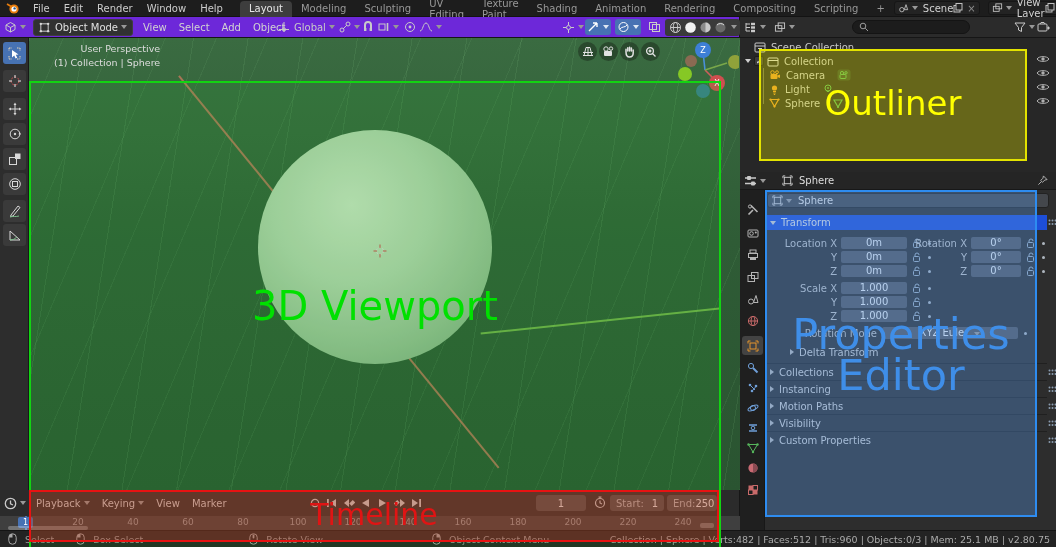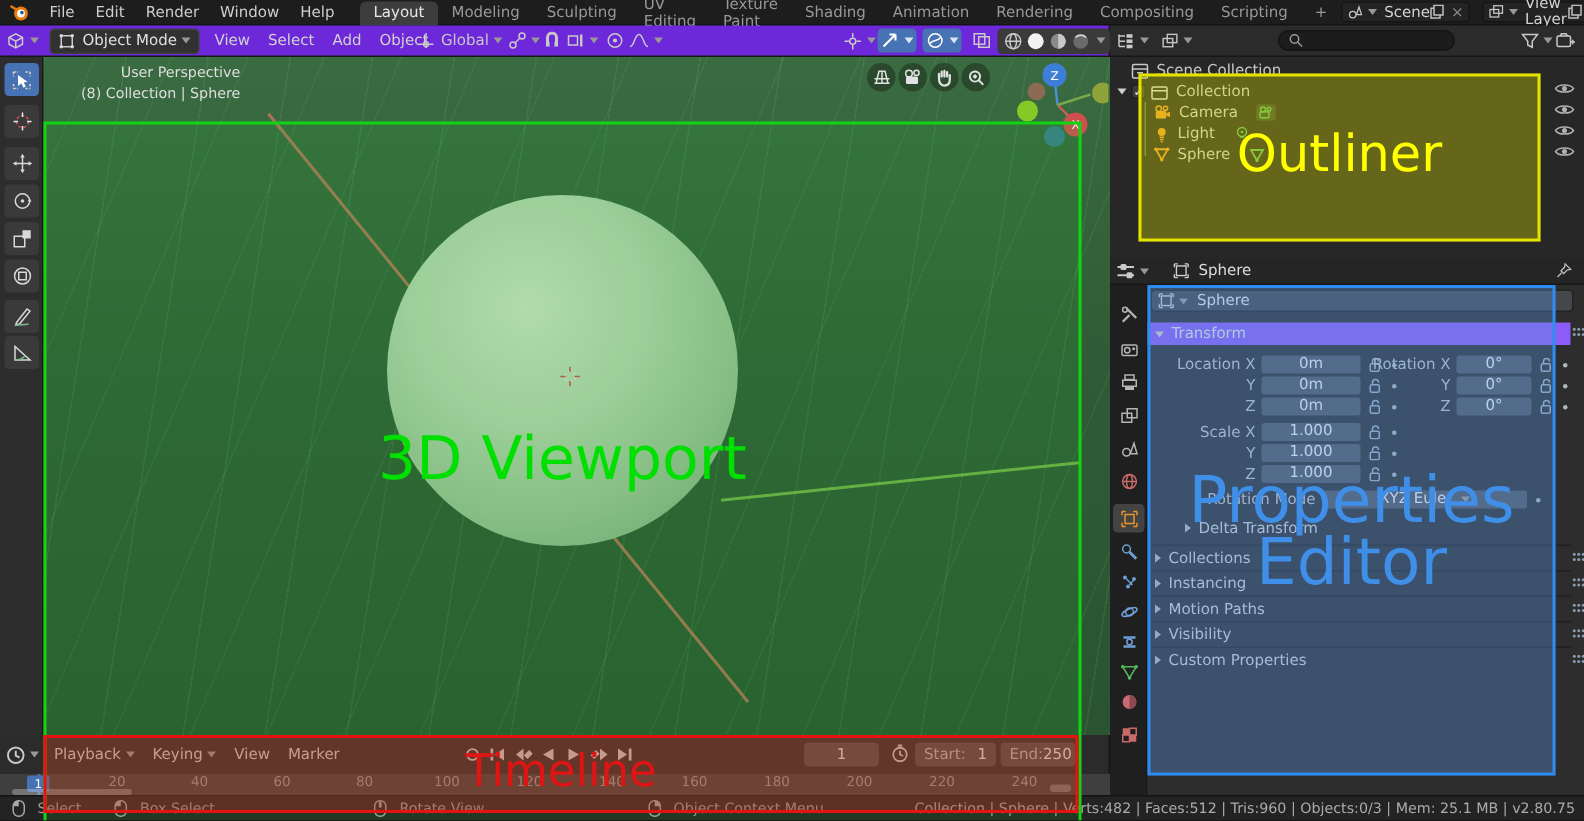--- a/index.html
+++ b/index.html
@@ -44,21 +44,21 @@
   .ol-eye{position:absolute;left:296px;width:14px;height:14px;}
   .cb{width:10px;height:10px;border-radius:2px;background:#3b3b3b;border:1px solid #1d1d1d;color:#e8e8e8;font-size:8px;line-height:9px;text-align:center;}
   
   #props{left:740px;top:172px;width:316px;height:358px;background:#2d2d2d;}
   #props-header{position:absolute;left:0;top:0;width:316px;height:18px;background:#252525;border-bottom:1px solid #181818;display:flex;align-items:center;}
   #props-tabs{position:absolute;left:0;top:18px;width:25px;height:340px;background:#1f1f1f;border-right:1px solid #181818;}
   .ptab{position:absolute;left:2px;width:21px;height:19px;border-radius:3px;display:flex;align-items:center;justify-content:center;}
   .ptab.active{background:#434343;}
   #props-main{position:absolute;left:25px;top:18px;width:291px;height:340px;background:#2d2d2d;}
   #name-row{position:absolute;left:2px;top:3px;width:282px;height:15px;background:#44474c;border:1px solid #222;border-radius:3px;display:flex;align-items:center;color:#e4e4e4;}
-  #transform-hdr{position:absolute;left:0;top:25px;width:282px;height:15px;display:flex;align-items:center;color:#e2e2e2;background:#8b5cf6;}
+  #transform-hdr{position:absolute;left:0;top:25px;width:282px;height:15px;display:flex;align-items:center;color:#e2e2e2;background:#1d4ed8;}
   .trow{display:flex;align-items:center;height:14px;}
   .tlabel{display:inline-block;text-align:right;color:#c3c3c3;}
   .tfield{display:inline-block;background:#53575e;border-radius:2px;height:12px;line-height:12px;text-align:center;color:#eceff3;margin-left:4px;}
   .tdot{width:3px;height:3px;border-radius:50%;background:#aeb6bf;margin-left:6px;}
   .panelrow{display:flex;align-items:center;height:17px;border-top:1px solid rgba(0,0,0,0.28);color:#d0d0d0;padding-left:5px;position:relative;}
   .handle{position:absolute;right:-12px;}
   
   #timeline{left:0;top:490px;width:740px;height:40px;background:#2b2b2b;border-right:1px solid #161616;}
   #tl-header{position:absolute;left:0;top:0;width:740px;height:26px;display:flex;align-items:center;}
   #tl-ruler{position:absolute;left:0;top:26px;width:740px;height:14px;background:#3f3f3f;}
@@ -348,21 +348,21 @@
   <div id="viewport" class="abs">
     <div class="abs axisline" style="left:57px;top:233px;width:506px;background:#cc7a5f;opacity:0.75;transform:rotate(50.8deg);"></div>
     <div class="abs axisline" style="left:451px;top:282px;width:240px;background:#86c94f;opacity:0.75;transform:rotate(-6deg);"></div>
     <div id="sphere" class="abs"></div>
     <svg id="cursor3d" class="abs" viewBox="0 0 14 14">
       <circle cx="7" cy="7" r="3.5" fill="none" stroke="#d8d8d8" stroke-width="1" stroke-dasharray="2,1.7"></circle>
       <path d="M7,0.5 L7,4 M7,10 L7,13.5 M0.5,7 L4,7 M10,7 L13.5,7" stroke="#c84b4b" stroke-width="1"></path>
     </svg>
     <div id="vp-text" class="abs">
       <div>User Perspective</div>
-      <div>(8) Collection | Sphere</div>
+      <div>(1) Collection | Sphere</div>
     </div>
     <span class="gizmo-btn" style="left:549px;top:4px;">
         <svg width="12" height="11" viewBox="0 0 12 11">
           <path d="M2,9.5 L4,1.5 L8,1.5 L10,9.5 Z M1,6.5 L11,6.5 M1,9.5 L11,9.5 M6,1.5 L6,9.5" fill="none" stroke="#e2e2e2"></path>
         </svg>
       </span>
     <span class="gizmo-btn" style="left:570px;top:4px;">
         <svg width="13" height="11" viewBox="0 0 13 11">
           <circle cx="4" cy="3" r="2.2" fill="none" stroke="#e2e2e2"></circle>
           <circle cx="9" cy="2.6" r="1.7" fill="none" stroke="#e2e2e2"></circle>

